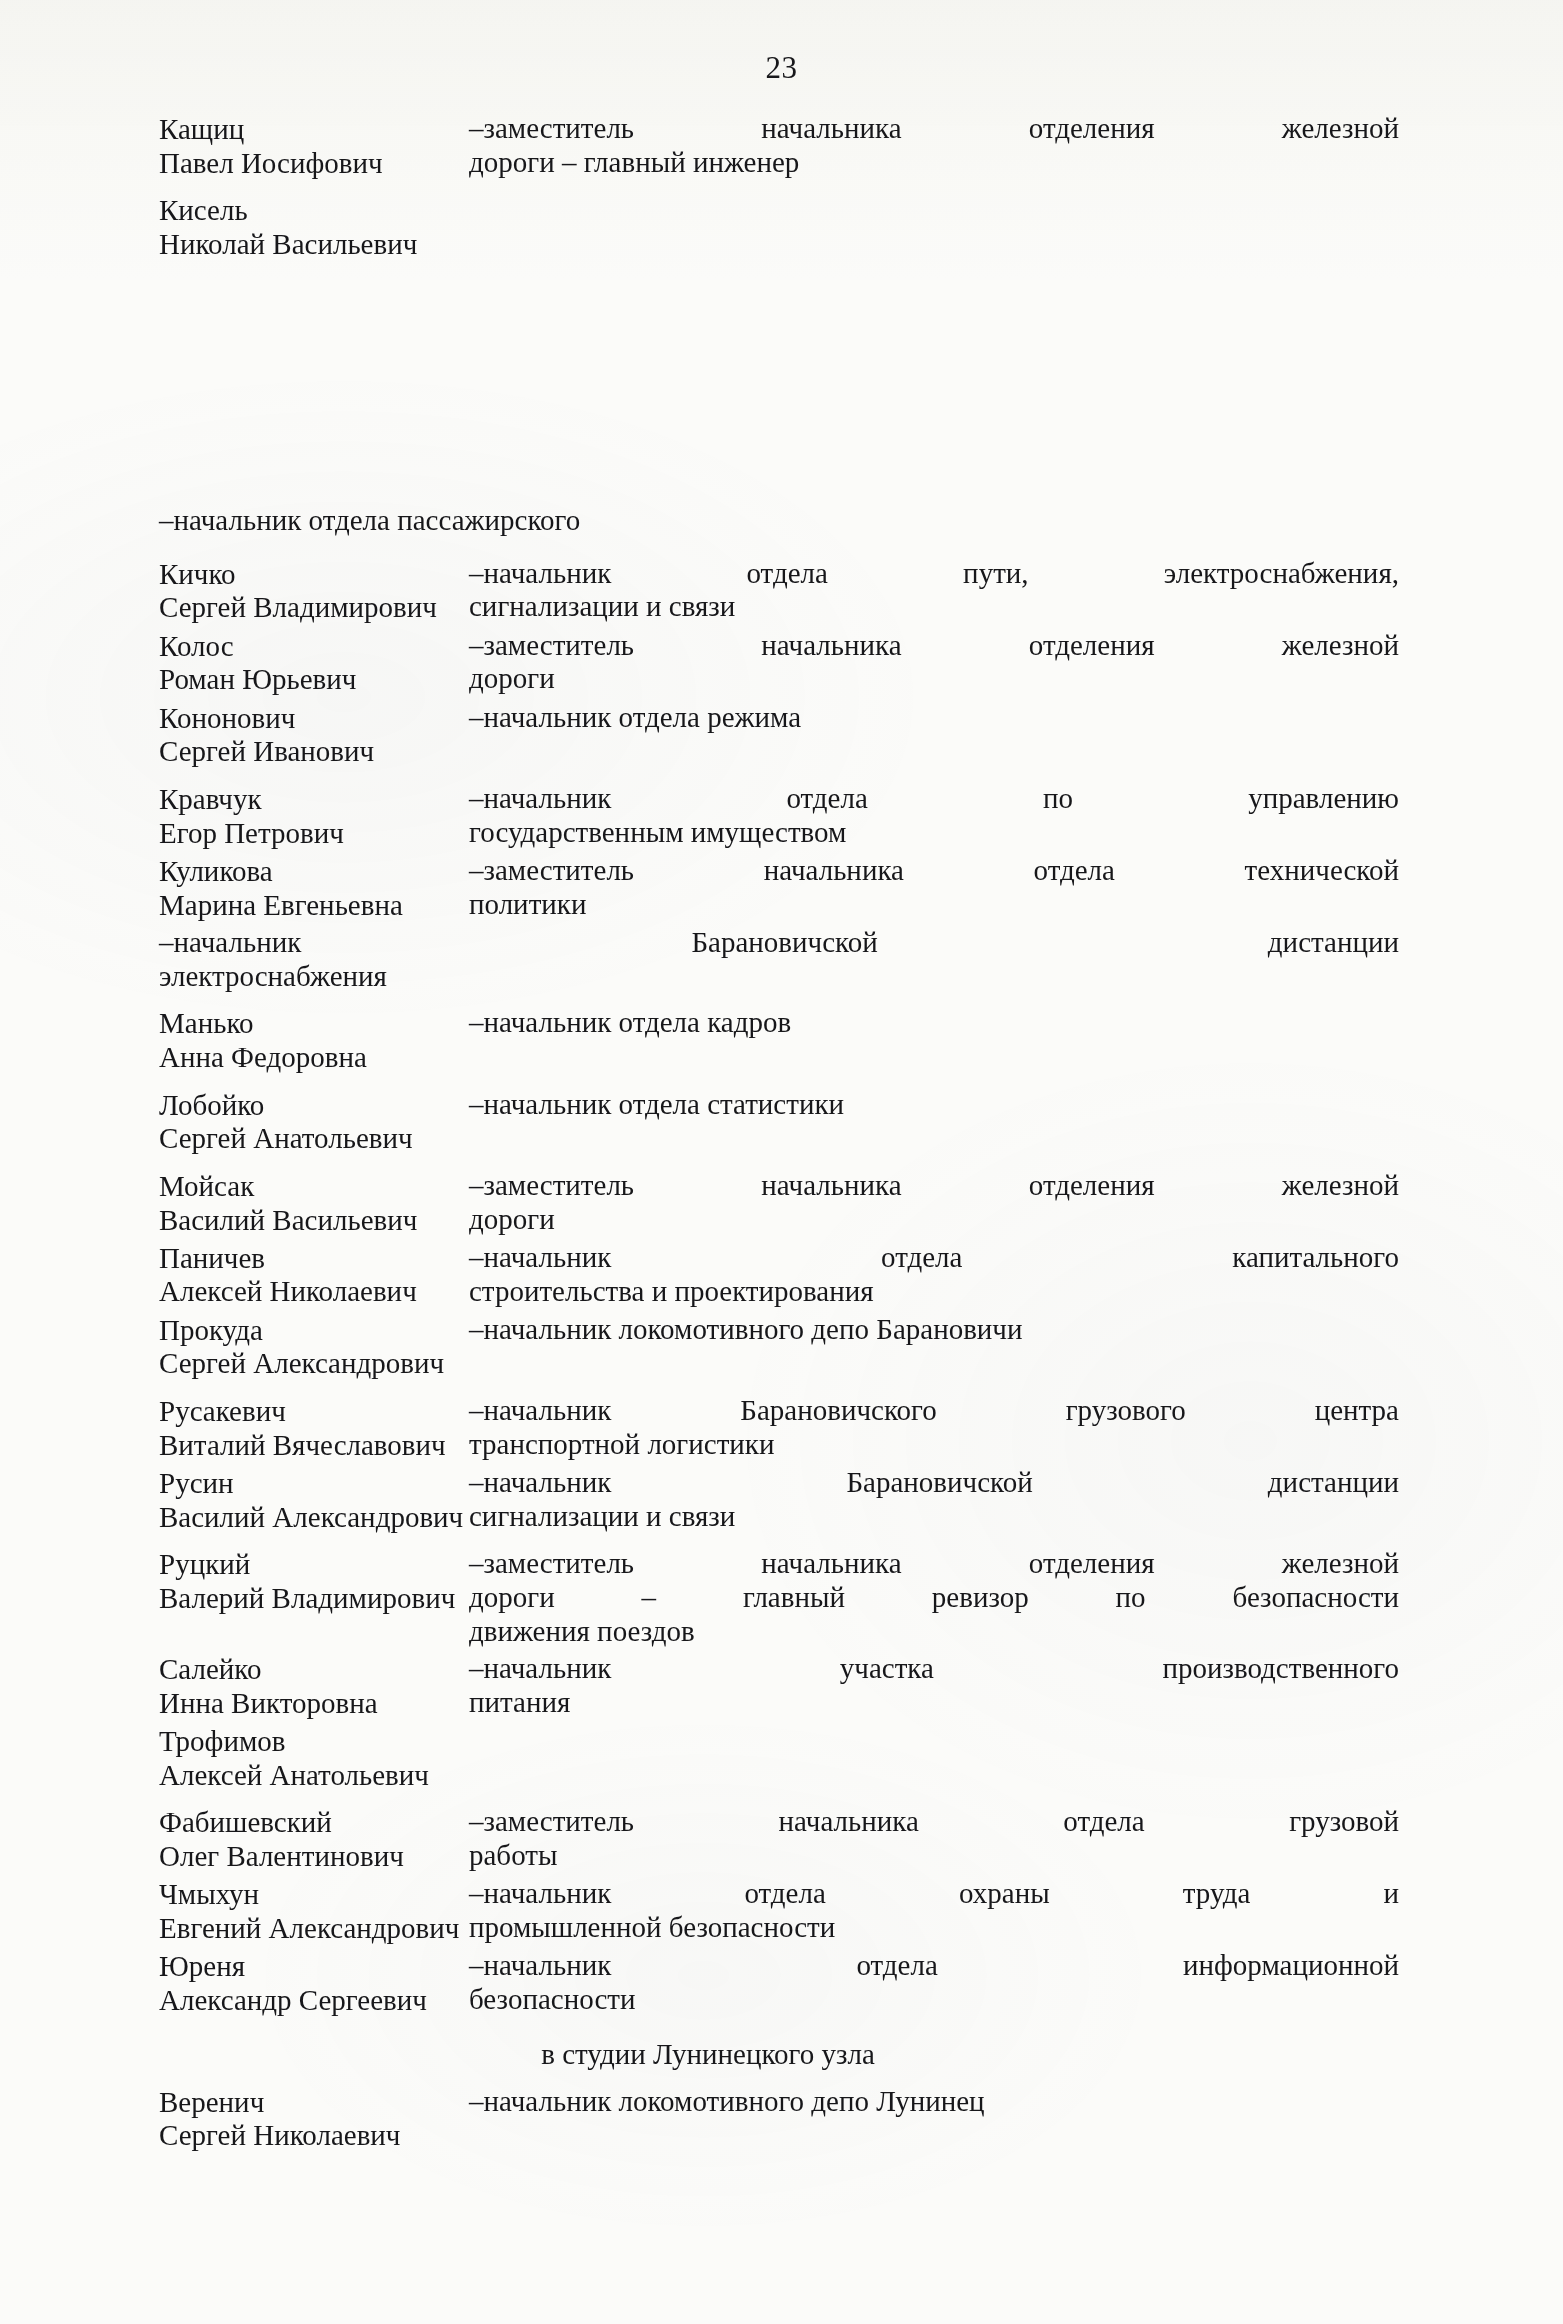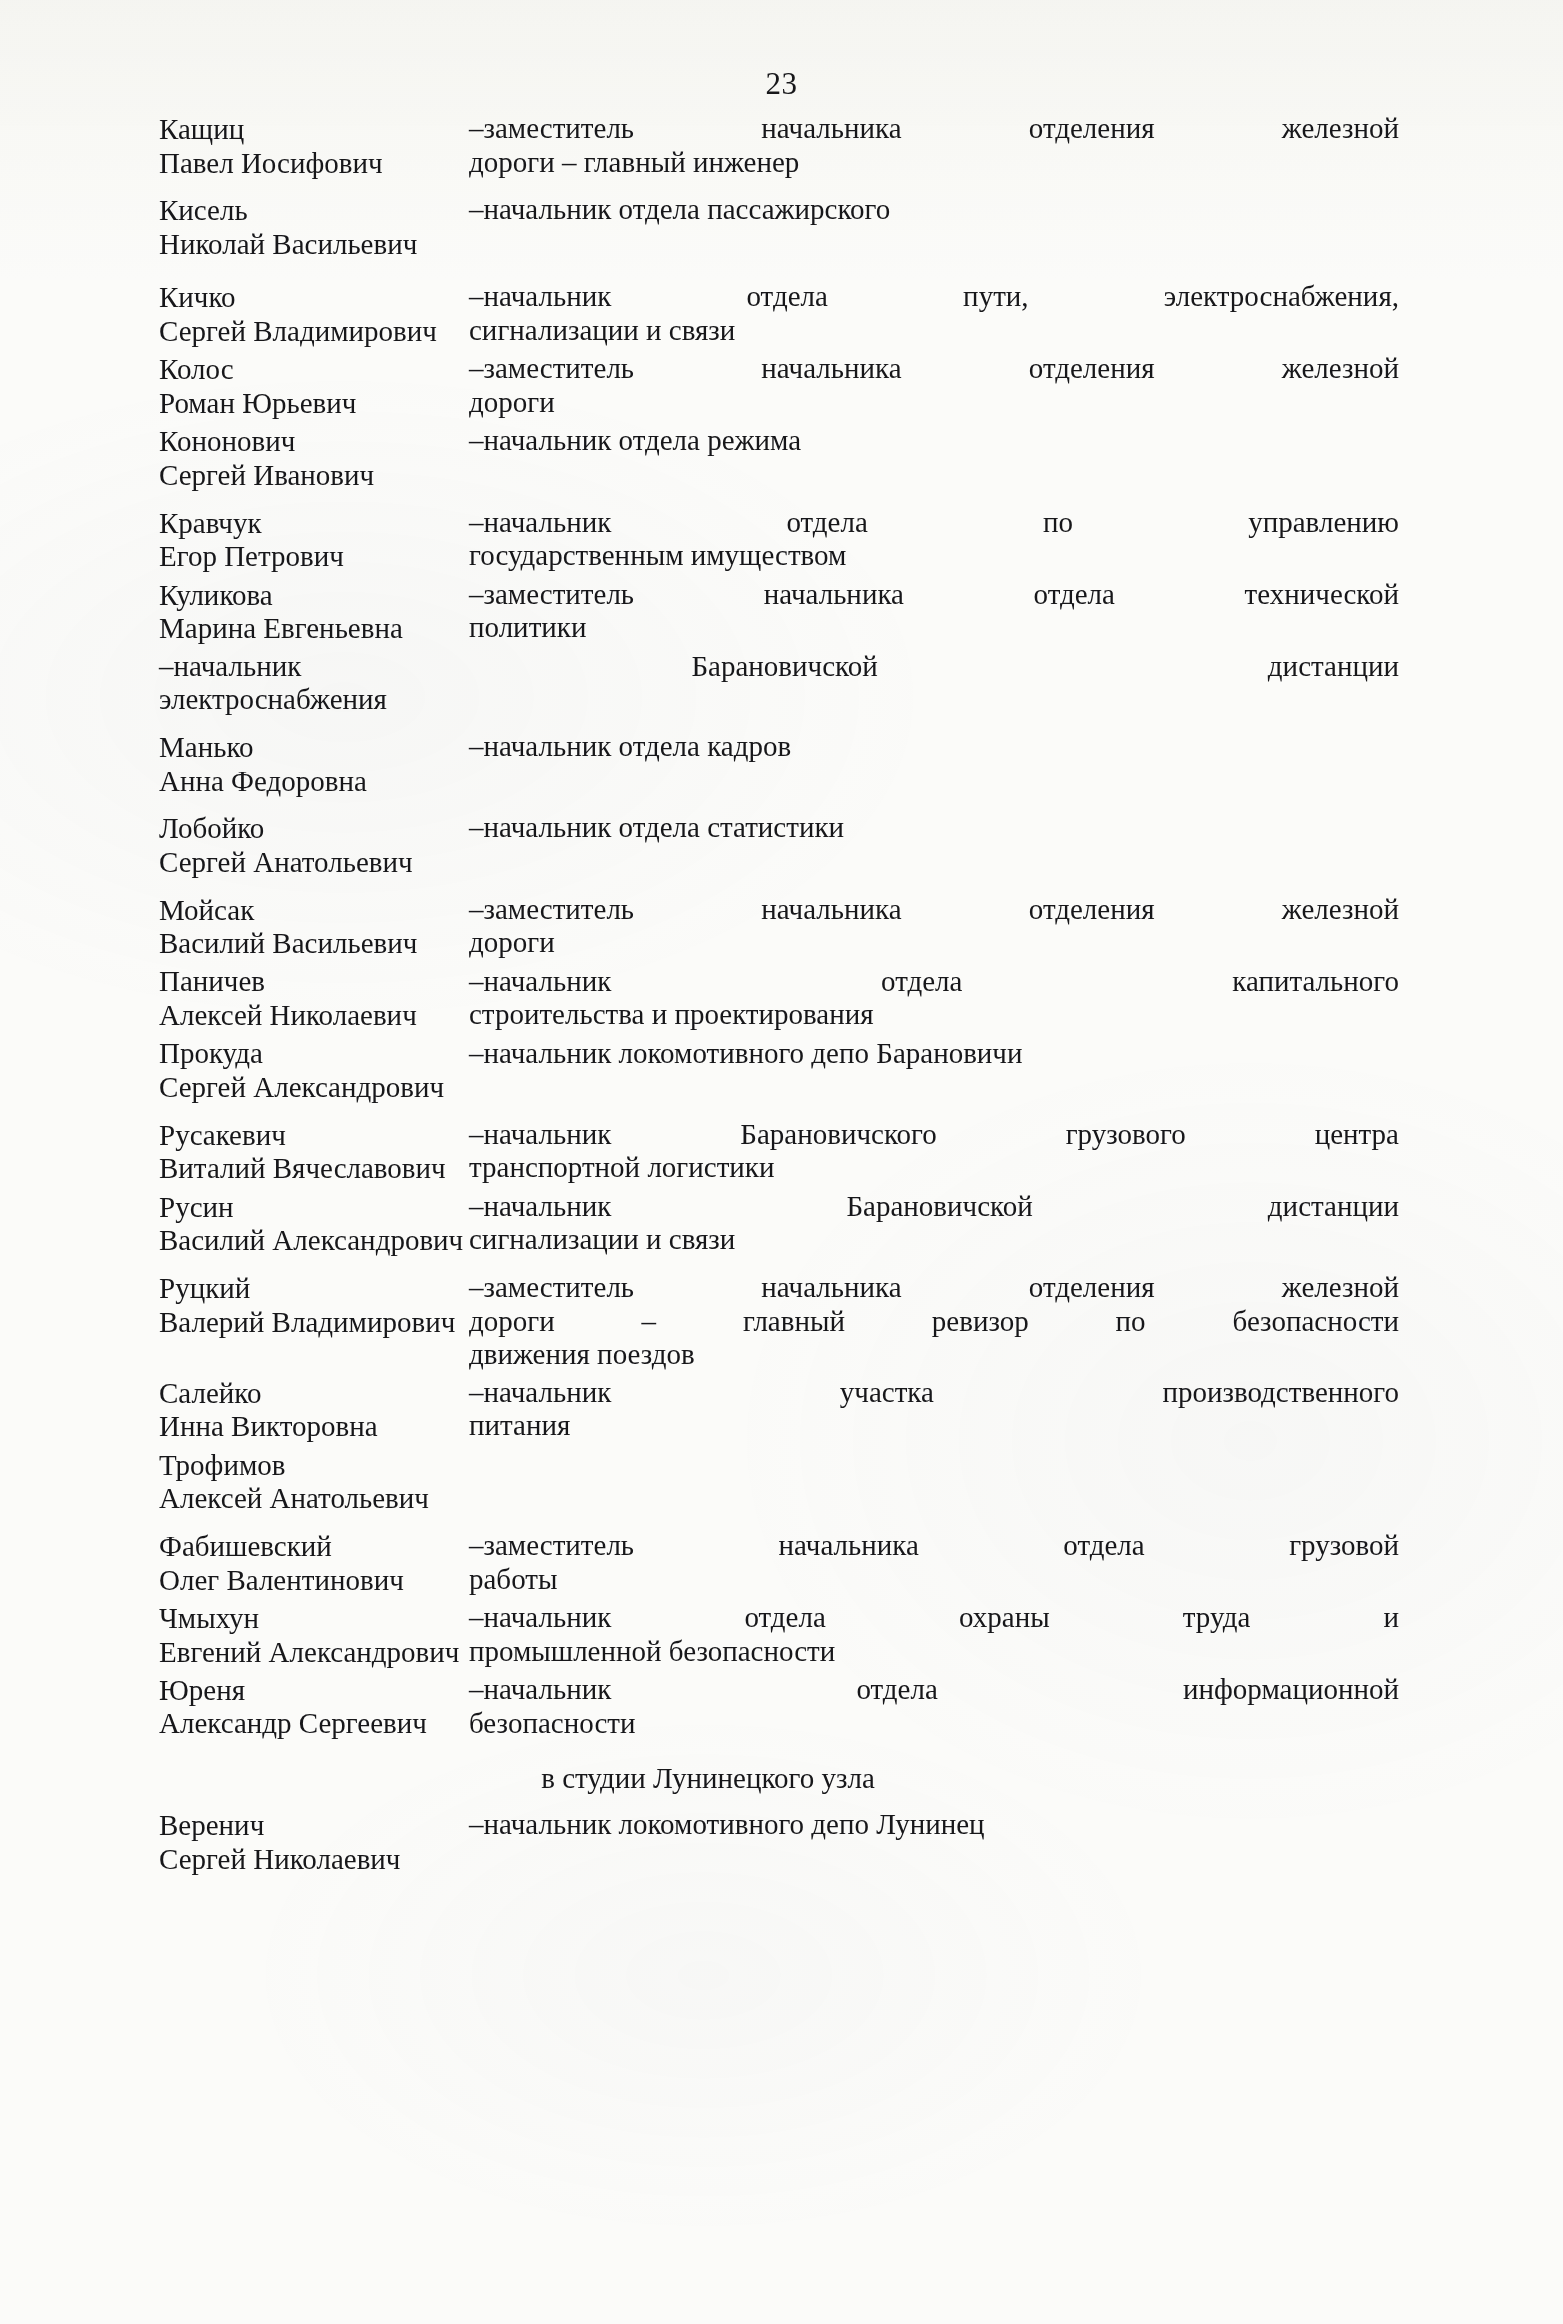--- a/index.html
+++ b/index.html
@@ -23,21 +23,21 @@
     pointer-events: none;
     background:
       radial-gradient(ellipse 852px 473px at 22% 30%, rgba(150,155,170,0.045), rgba(0,0,0,0) 70%),
       radial-gradient(ellipse 757px 568px at 80% 62%, rgba(150,155,170,0.04), rgba(0,0,0,0) 70%),
       radial-gradient(ellipse 662px 379px at 45% 85%, rgba(150,155,170,0.035), rgba(0,0,0,0) 70%),
       linear-gradient(180deg, rgba(244,244,240,0.55), rgba(255,255,255,0) 12%);
     mix-blend-mode: multiply;
   }
   .page-number {
     position: absolute;
-    top: 66px;
+    top: 50px;
     left: 0;
     width: 1563px;
     text-align: center;
     font-size: 31px;
     letter-spacing: 0.5px;
   }
   .content {
     position: absolute;
     top: 112px;
     left: 159px;
@@ -76,21 +76,21 @@
   }
   .section-heading {
     text-align: center;
     font-size: 29px;
     margin: 21px 0 13.2px 0;
     padding-right: 142px;
   }
   
   .gap-s { margin-bottom: 3.8px; }
   .gap-m { margin-bottom: 13.2px; }
-  .gap-l { margin-bottom: 19px; }
+  .gap-l { margin-bottom: 19px; flex-direction: column; }
 </style>
 </head>
 <body>
 
 <div class="page">
   <div class="scan-noise"></div>
 
   <div class="page-number">23</div>
 
   <div class="content">

